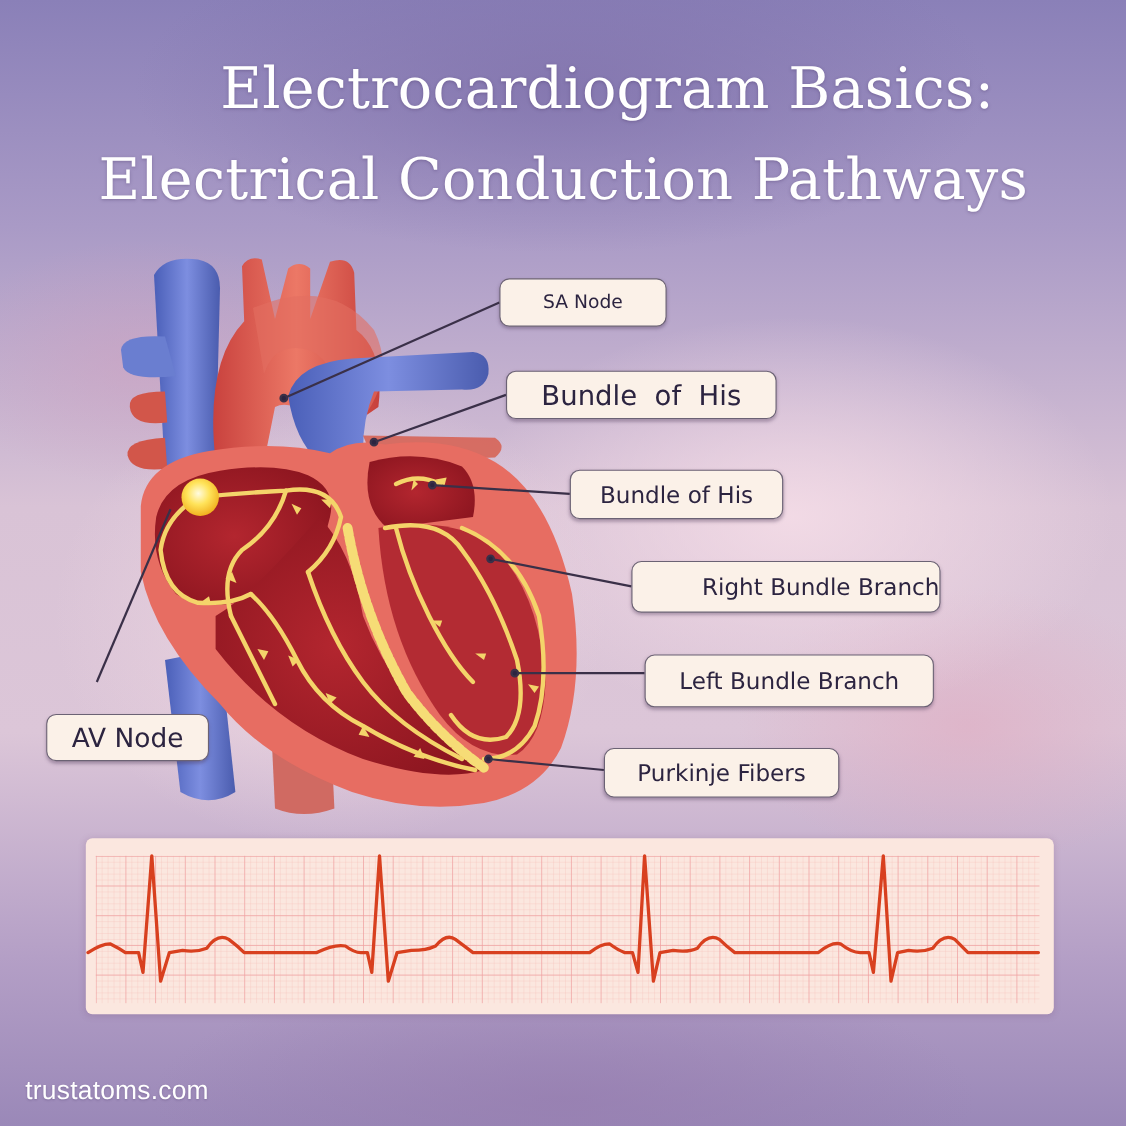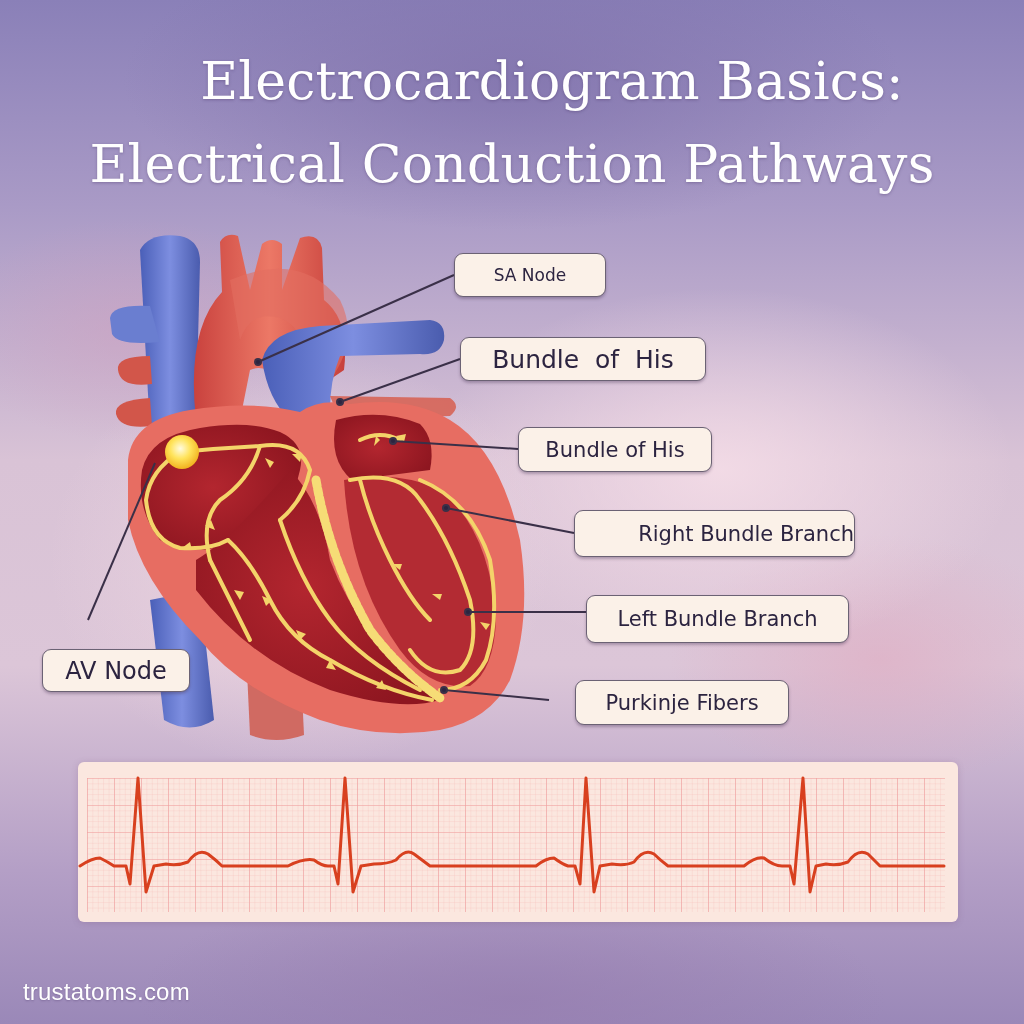--- a/index.html
+++ b/index.html
@@ -166,21 +166,21 @@
 </div>
 <div class="label" style="left:518px; top:427px; width:194px; height:45px; font-size:21px;">
   <span>Bundle of His</span>
 </div>
 <div class="label" style="left:574px; top:510px; width:281px; height:47px; font-size:21px;justify-content:flex-end;">
   <span>Right Bundle Branch</span>
 </div>
 <div class="label" style="left:586px; top:595px; width:263px; height:48px; font-size:21px;">
   <span>Left Bundle Branch</span>
 </div>
-<div class="label" style="left:575px; top:680px; width:214px; height:45px; font-size:21px;">
+<div class="label" style="left:549px; top:680px; width:214px; height:45px; font-size:21px;">
   <span>Purkinje Fibers</span>
 </div>
 <div class="label" style="left:42px; top:620px; width:148px; height:43px; font-size:24px;margin-top:29px;">
   <span>AV Node</span>
 </div>
 
 <div class="ecg">
   <svg width="880" height="160" viewBox="0 0 880 160">
     <defs>
       <pattern id="minor" width="5.4" height="5.4" patternUnits="userSpaceOnUse">

